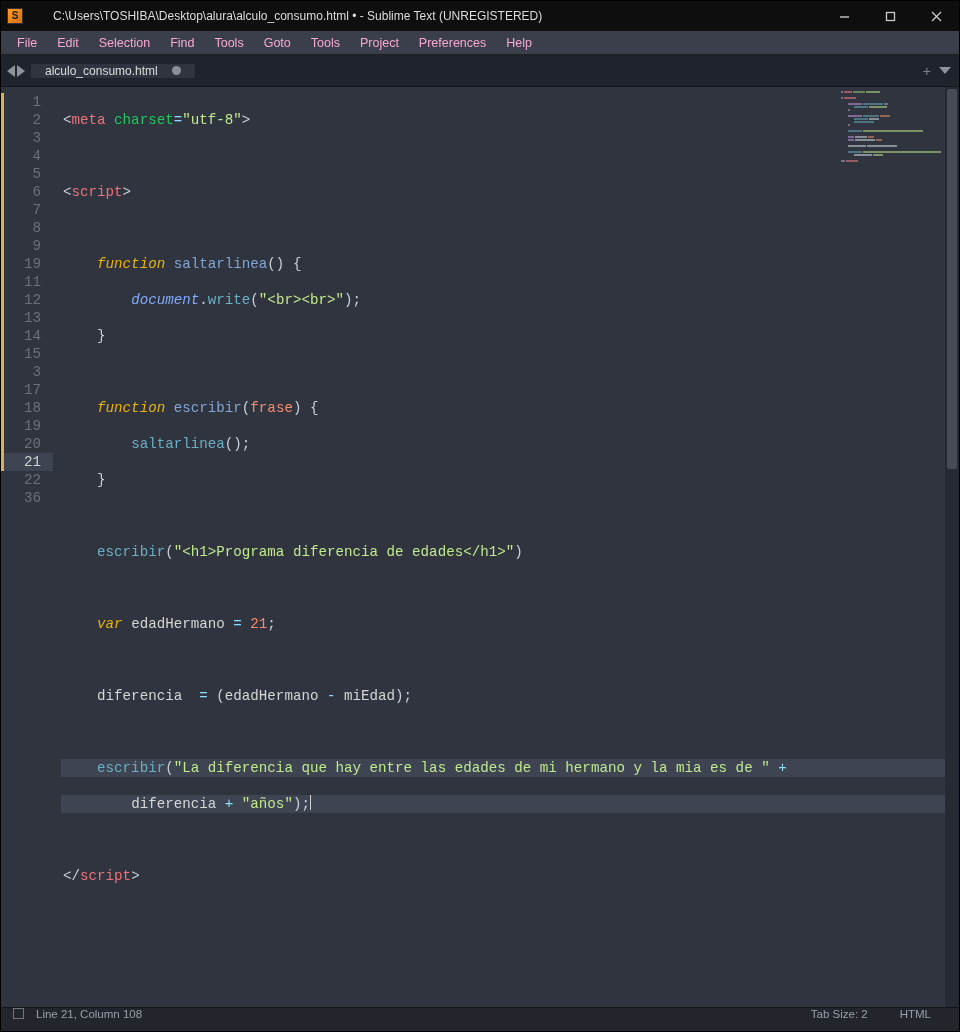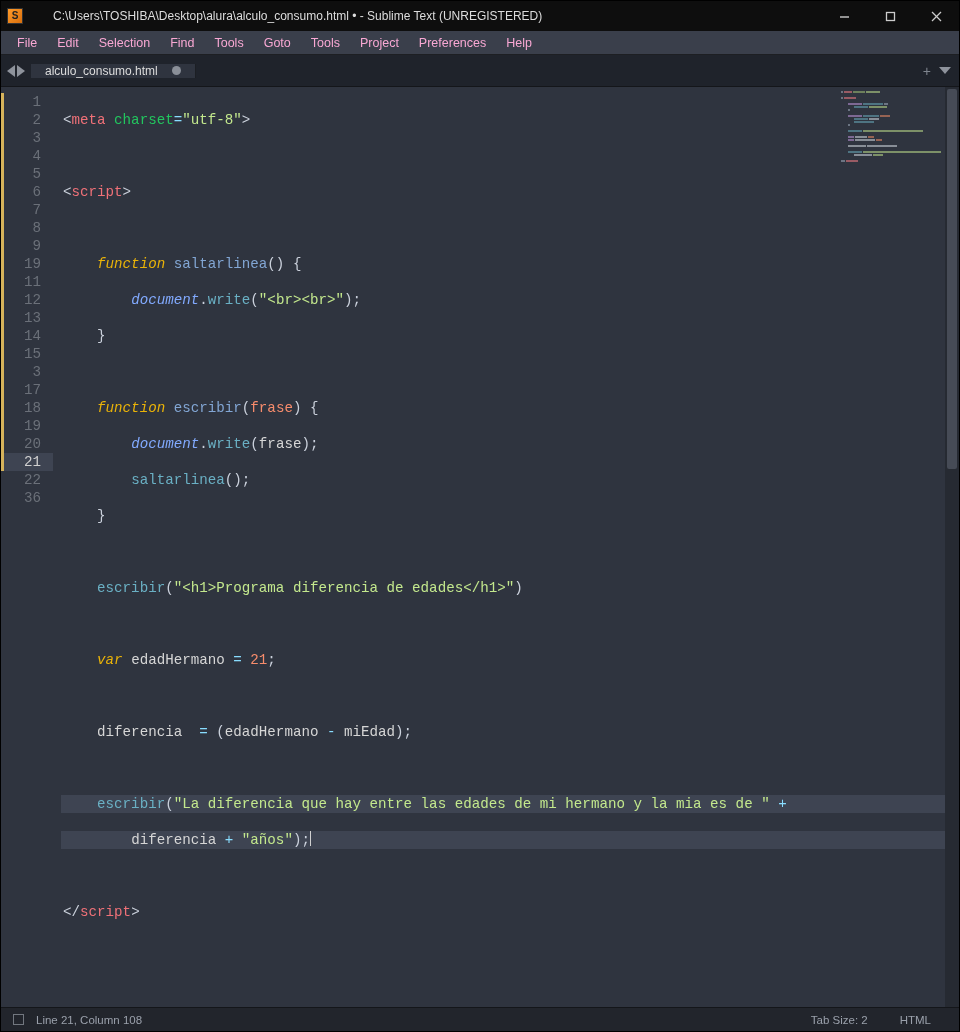--- a/index.html
+++ b/index.html
@@ -155,21 +155,21 @@
   
   .vscroll{
     position:absolute; right:0; top:0; bottom:0; width:14px; background:#262a32;
   }
   .vthumb{
     position:absolute; left:2px; right:2px; top:2px; height:380px; background:#464b56; border-radius:2px;
   }
   
   .statusbar{
     height:24px; background:#22252c; border-top:1px solid #14161a;
-    display:flex; align-items:center; font-size:11.5px; color:#9aa0ab;
+    display:flex; align-items:flex-start; font-size:11.5px; color:#9aa0ab;
     padding:0 12px;
   }
   .statusbar .sq{width:11px;height:11px;border:1px solid #72777f;margin-right:12px;}
   .statusbar .spacer{flex:1;}
   .statusbar .cell{padding:0 16px;}
 </style>
 </head>
 <body>
 
 <div class="window">
@@ -256,21 +256,20 @@
     <div class="code">
 <div class="codeline"><span class="t-punc">&lt;</span><span class="t-tag">meta</span> <span class="t-attr">charset</span><span class="t-op">=</span><span class="t-str">"utf-8"</span><span class="t-punc">&gt;</span></div>
 <div class="codeline"></div>
 <div class="codeline"><span class="t-punc">&lt;</span><span class="t-tag">script</span><span class="t-punc">&gt;</span></div>
 <div class="codeline"></div>
 <div class="codeline">    <span class="t-storage">function</span> <span class="t-funcname">saltarlinea</span><span class="t-punc">()</span> <span class="t-punc">{</span></div>
 <div class="codeline">        <span class="t-var">document</span><span class="t-punc">.</span><span class="t-call">write</span><span class="t-punc">(</span><span class="t-str">"&lt;br&gt;&lt;br&gt;"</span><span class="t-punc">);</span></div>
 <div class="codeline">    <span class="t-punc">}</span></div>
 <div class="codeline"></div>
 <div class="codeline">    <span class="t-storage">function</span> <span class="t-funcname">escribir</span><span class="t-punc">(</span><span class="t-param">frase</span><span class="t-punc">)</span> <span class="t-punc">{</span></div>
-<div class="codeline">        <span class="t-var">document</span><span class="t-punc">.</span><span class="t-call">write</span><span class="t-punc">(</span><span class="t-white">frase</span><span class="t-punc">);</span></div>
 <div class="codeline">        <span class="t-call">saltarlinea</span><span class="t-punc">();</span></div>
 <div class="codeline">    <span class="t-punc">}</span></div>
 <div class="codeline"></div>
 <div class="codeline">    <span class="t-call">escribir</span><span class="t-punc">(</span><span class="t-str">"&lt;h1&gt;Programa diferencia de edades&lt;/h1&gt;"</span><span class="t-punc">)</span></div>
 <div class="codeline"></div>
 <div class="codeline">    <span class="t-storage">var</span> <span class="t-white">edadHermano</span> <span class="t-op">=</span> <span class="t-num">21</span><span class="t-punc">;</span></div>
 <div class="codeline"></div>
 <div class="codeline">    <span class="t-white">diferencia</span>  <span class="t-op">=</span> <span class="t-punc">(</span><span class="t-white">edadHermano</span> <span class="t-op">-</span> <span class="t-white">miEdad</span><span class="t-punc">);</span></div>
 <div class="codeline"></div>
 <div class="codeline sel">    <span class="t-call">escribir</span><span class="t-punc">(</span><span class="t-str">"La diferencia que hay entre las edades de mi hermano y la mia es de "</span> <span class="t-op">+</span> </div>

